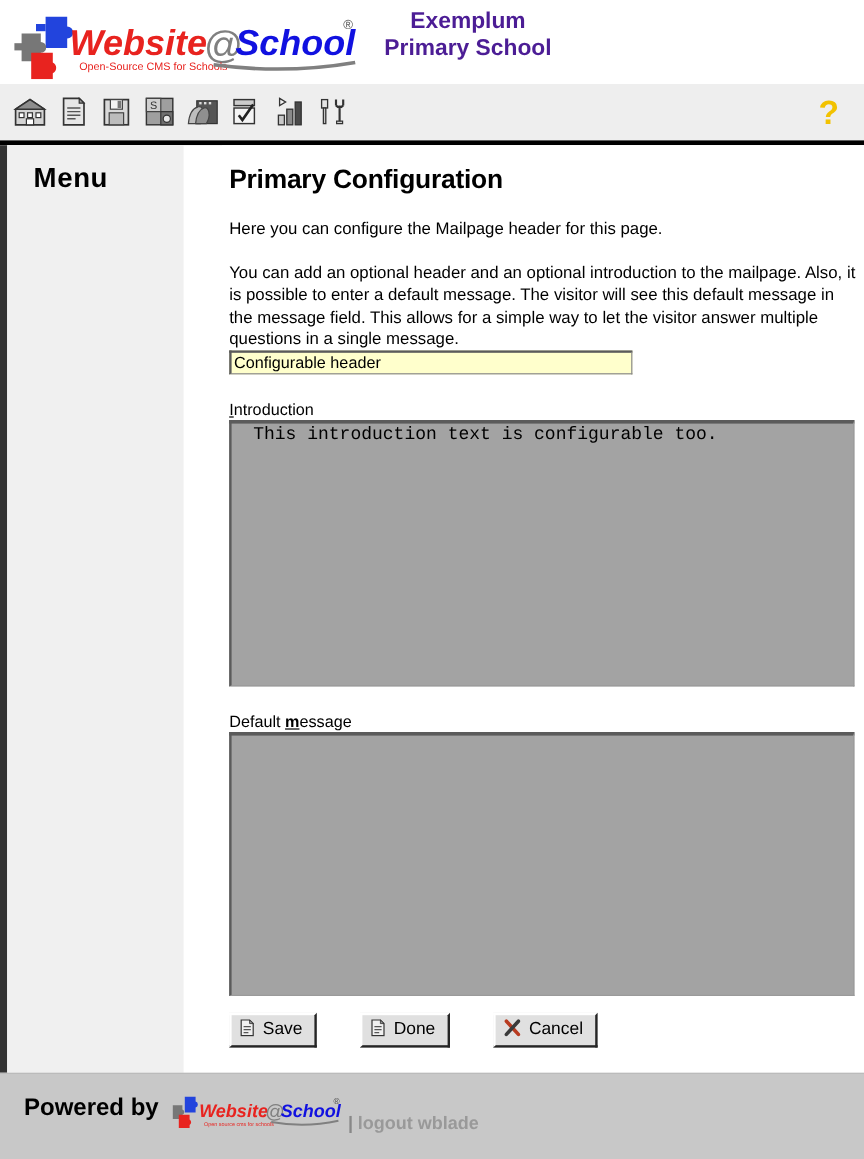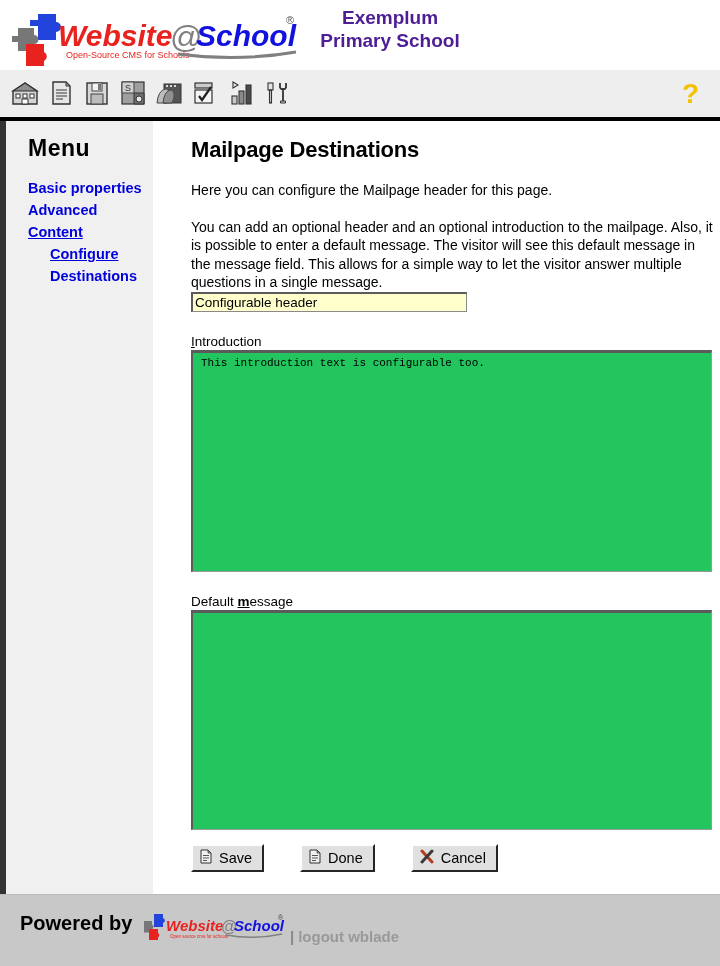--- a/index.html
+++ b/index.html
@@ -100,44 +100,44 @@
   }
   .field-label{
     margin:22px 0 1px 6px;
     font-size:13.5px;color:#000;
   }
   .ak{text-decoration:underline;}
   .ak-bold{text-decoration:underline;font-weight:bold;}
   .text-input{
     display:block;
     margin-left:6px;
-    width:276px;height:20px;
+    width:336px;height:20px;
     background:#ffffcc;
     border:1px solid #8a8a8a;
     border-top:2px solid #5b5b5b;
     border-left:2px solid #5b5b5b;
     font-family:"Liberation Sans", sans-serif;
     font-size:13.5px;
     color:#000;
     padding:1px 2px;
     box-sizing:border-box;
     outline:none;
   }
   .textarea{
     display:block;
     margin-left:6px;
-    background:#22c55e;
+    background:#a3a3a3;
     border:1px solid #9a9a9a;
     border-top:3px solid #5b5b5b;
     border-left:2px solid #5b5b5b;
     font-family:"Liberation Mono", monospace;
-    font-size:11px;
+    font-size:15px;
     line-height:16px;
     color:#000;
-    padding:2px 8px;
+    padding:2px 18px;
     box-sizing:border-box;
     resize:none;
     outline:none;
   }
   #introduction-textarea{width:521px;height:222px;}
   #message-textarea{width:521px;height:220px;}
   #button-bar{
     margin:14px 0 0 6px;
     display:flex;gap:36px;
   }
@@ -297,42 +297,25 @@
     </svg>
   </div>
 </div>
 
 <div id="main">
 
   <div id="left-rail"></div>
 
   <div id="sidebar">
     <div id="menu-title">Menu</div>
-    <ul class="menu-list">
-      <li>
-        <a class="menu-link">Basic properties</a>
-      </li>
-      <li>
-        <a class="menu-link">Advanced</a>
-      </li>
-      <li>
-        <a class="menu-link underlined">Content</a>
-      </li>
-      <li>
-        <a class="menu-link sub underlined">Configure</a>
-      </li>
-      <li>
-        <a class="menu-link sub">Destinations</a>
-      </li>
-    </ul>
   </div>
 
   <div id="content">
 
-    <h1 id="page-title">Mailpage Destinations</h1>
+    <h1 id="page-title">Primary Configuration</h1>
 
     <p class="intro-p">Here you can configure the Mailpage header for this page.</p>
     <p class="intro-p">You can add an optional header and an optional introduction to the mailpage. Also, it is possible to enter a default message. The visitor will see this default message in the message field. This allows for a simple way to let the visitor answer multiple questions in a single message.</p>
 
     <input class="text-input" id="header-input" type="text" value="Configurable header" style="">
 
     <div class="field-label"><span class="ak">I</span><span>ntroduction</span></div>
     <textarea class="textarea" id="introduction-textarea" style="">This introduction text is configurable too.</textarea>
 
     <div class="field-label"><span>Default </span><span class="ak-bold">m</span><span>essage</span></div>

